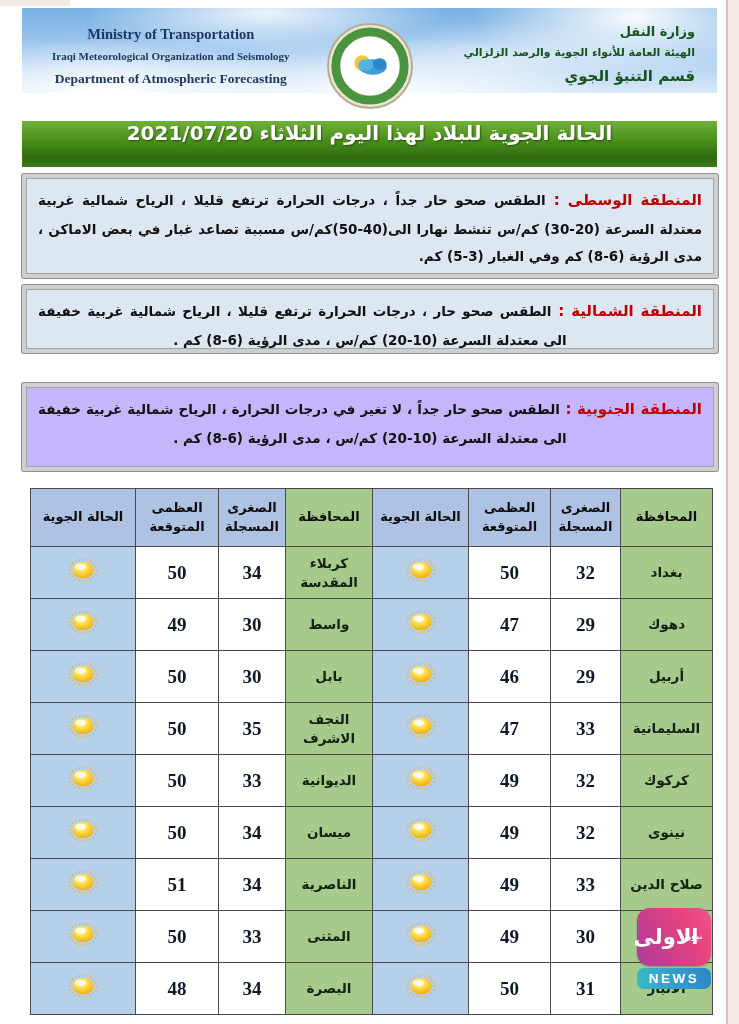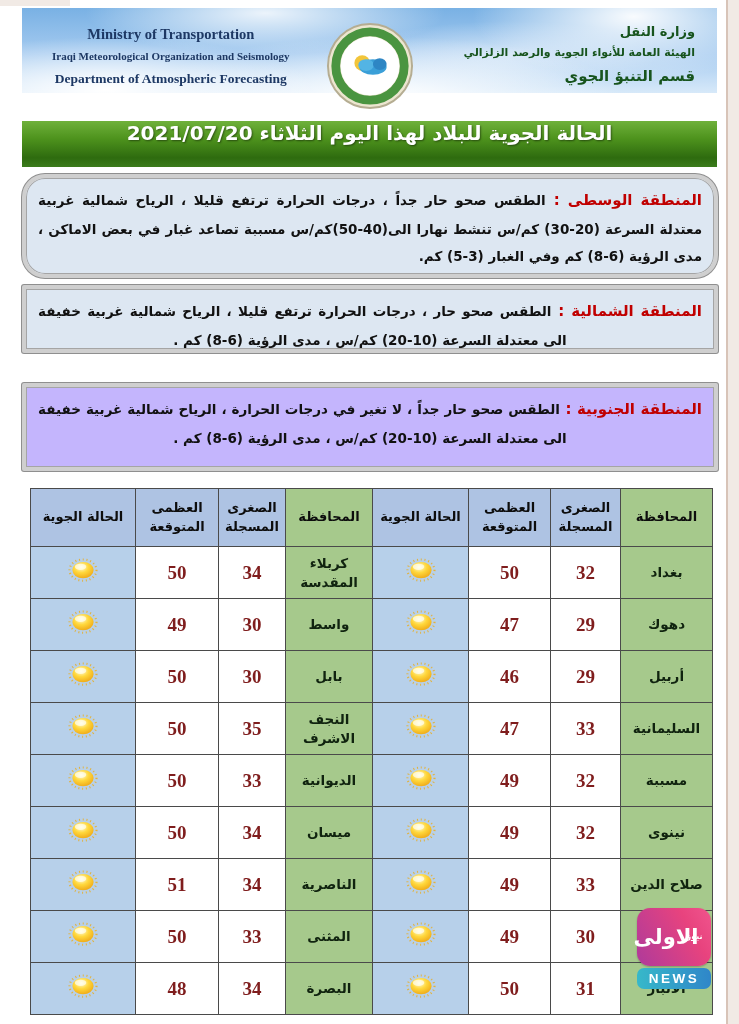--- a/index.html
+++ b/index.html
@@ -39,34 +39,34 @@
     display:flex; justify-content:center; direction:rtl;
     color:#ffffff; font-weight:bold; font-size:20px; text-shadow:1px 1px 2px rgba(0,0,0,.45); }
 
   
   .rbox { position:absolute; left:22px; width:696px; direction:rtl;
     border:4px solid #cfcfcf; border-radius:2px;
     box-shadow:0 0 0 1px #8f8f8f, inset 0 0 0 1px #a5a5a5;
     padding:7px 12px 4px 12px; font-weight:bold; color:#111;
     font-size:13.5px; line-height:2.05; text-align:justify; }
   .rbox .rtitle { color:#c00000; font-size:15px; }
-  .box1 { top:174px; height:104px; background:#dde7f2; text-align-last:right;border-radius:23px; }
+  .box1 { top:174px; height:104px; background:#dde7f2; text-align-last:right; }
   .box2 { top:285px; height:68px; background:#dde7f2; text-align-last:center; }
   .box3 { top:383px; height:88px; background:#c4b5fd; text-align-last:center; }
 
   
   .twrap { position:absolute; top:488px; left:30px; width:682px; }
   table { border-collapse:collapse; table-layout:fixed; width:682px; direction:rtl; }
   th, td { border:1px solid #4a4a4a; text-align:center; vertical-align:middle; padding:2px; }
   thead th { background:#aec3e3; font-size:13px; font-weight:bold; color:#0d0d0d; height:58px; line-height:1.45; }
   thead th.gcol { background:#a6c98c; }
   tbody tr { height:52px; }
   td.gov { background:#a6c98c; font-weight:bold; font-size:13.5px; color:#10230f; line-height:1.4; }
   td.num { background:#ffffff; font-family:"Liberation Serif","DejaVu Serif",serif;
-    font-weight:bold; font-size:19px; color:#7f1d1d; }
+    font-weight:bold; font-size:19px; color:#0f172a; }
   td.wx { background:#b7d0ea; }
 
   
   .news-wm { position:absolute; top:908px; left:637px; width:74px; z-index:5; }
   .wm-box { width:74px; height:58px; border-radius:13px;
     background:linear-gradient(60deg, #ae3a9b, #e8437e 70%, #f0558d);
     display:flex; flex-direction:row; align-items:center; justify-content:center;
     color:#fff; direction:rtl; box-shadow:0 1px 2px rgba(0,0,0,.25); }
   .wm-small { font-size:8px; font-weight:bold; line-height:1; margin-bottom:1px; align-self:center; transform:translateX(-12px); }
   .wm-main { font-size:21px; font-weight:bold; line-height:1; letter-spacing:.5px; }
@@ -221,21 +221,21 @@
             <td class="gov">النجف الاشرف</td>
             <td class="num">35</td>
             <td class="num">50</td>
             <td class="wx"><svg width="36" height="29" viewBox="0 0 44 35">
                 <ellipse cx="22" cy="17" rx="16.5" ry="13" fill="none" stroke="#e2b23e" stroke-width="2.6" stroke-dasharray="1.2,3.4"></ellipse>
                 <ellipse cx="22" cy="17" rx="13" ry="10" fill="url(#sunG)"></ellipse>
                 <ellipse cx="19" cy="13" rx="7" ry="3.8" fill="rgba(255,255,244,0.7)"></ellipse>
               </svg></td>
           </tr>
           <tr>
-            <td class="gov">مسببة</td>
+            <td class="gov">كركوك</td>
             <td class="num">32</td>
             <td class="num">49</td>
             <td class="wx"><svg width="36" height="29" viewBox="0 0 44 35">
                 <ellipse cx="22" cy="17" rx="16.5" ry="13" fill="none" stroke="#e2b23e" stroke-width="2.6" stroke-dasharray="1.2,3.4"></ellipse>
                 <ellipse cx="22" cy="17" rx="13" ry="10" fill="url(#sunG)"></ellipse>
                 <ellipse cx="19" cy="13" rx="7" ry="3.8" fill="rgba(255,255,244,0.7)"></ellipse>
               </svg></td>
             <td class="gov">الديوانية</td>
             <td class="num">33</td>
             <td class="num">50</td>

